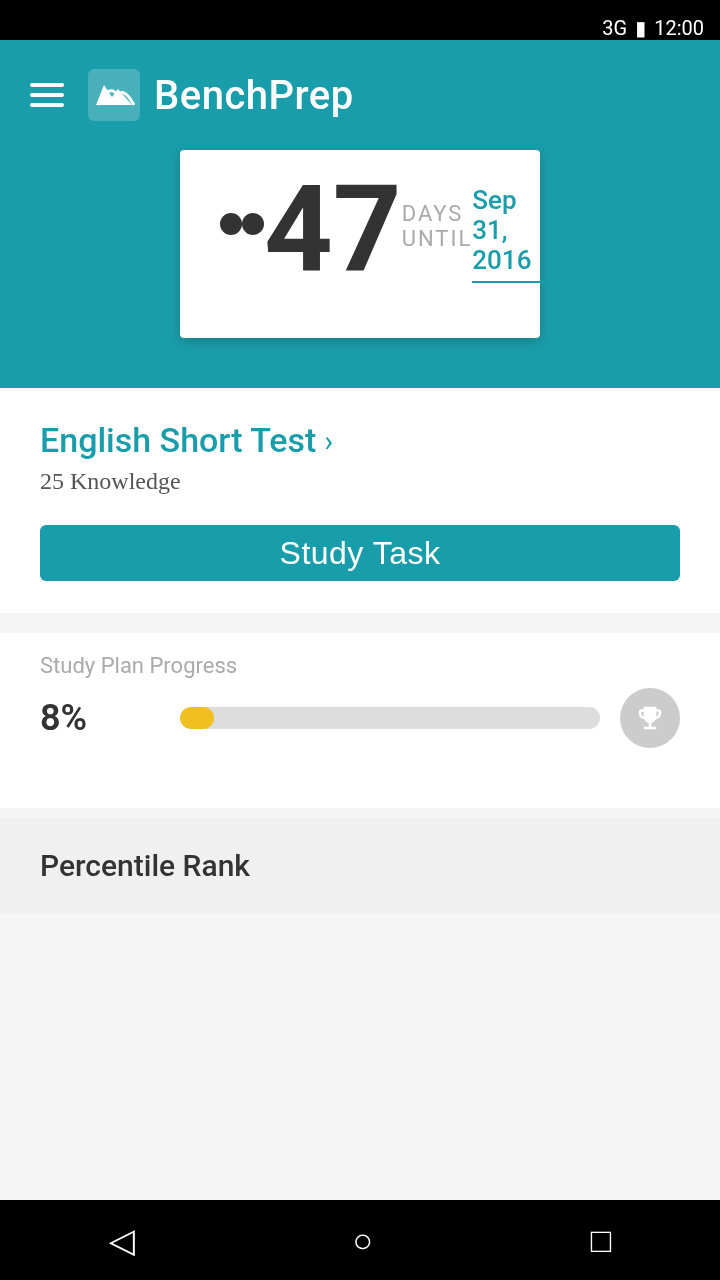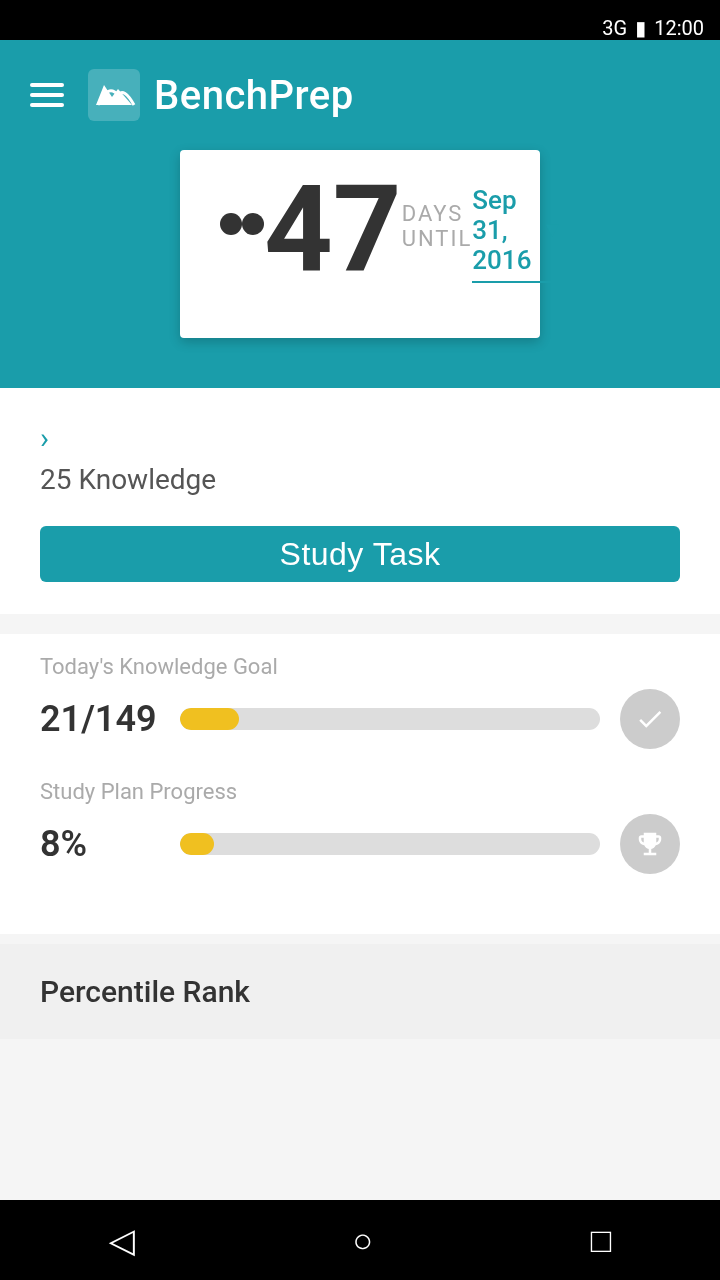--- a/index.html
+++ b/index.html
@@ -146,22 +146,23 @@
       color: #1a9daa;
       font-size: 34px;
       font-weight: 500;
     }
     .chevron-right {
       color: #1a9daa;
       font-size: 30px;
     }
     .knowledge-count {
       color: #555;
-      font-size: 28px;
+      font-size: 24px;
       margin-bottom: 30px;
+      font-family: Liberation Serif, serif;
     }
 
     .study-task-btn {
       width: 100%;
       background: #1a9daa;
       color: #fff;
       border: none;
       border-radius: 6px;
       height: 56px;
       font-size: 32px;
@@ -293,44 +294,29 @@
     <div class="days-until">DAYS UNTIL</div>
     <div class="date-row">
       <span class="date-text">Sep 31, 2016</span>
       <span class="chevron-down">▼</span>
     </div>
   </div>
 </div>
 
 <div class="content-section">
   <div class="test-title-row">
+    <span class="test-title">English Short Test</span>
     <span class="chevron-right">›</span>
   </div>
   <div class="knowledge-count">25 Knowledge</div>
   <button class="study-task-btn">Study Task</button>
 </div>
 
 <div class="stats-section">
 
-  <div class="stat-block">
-    <div class="stat-label">Today's Knowledge Goal</div>
-    <div class="stat-row">
-      <span class="stat-value">21/149</span>
-      <div class="progress-container">
-        <div class="progress-track">
-          <div class="progress-fill" style="width: 14%;"></div>
-        </div>
-      </div>
-      <div class="progress-icon">
-        <svg viewBox="0 0 24 24">
-          <path d="M9 16.17L4.83 12l-1.42 1.41L9 19 21 7l-1.41-1.41z"></path>
-        </svg>
-      </div>
-    </div>
-  </div>
 
   <div class="stat-block">
     <div class="stat-label">Study Plan Progress</div>
     <div class="stat-row">
       <span class="stat-value">8%</span>
       <div class="progress-container">
         <div class="progress-track">
           <div class="progress-fill" style="width: 8%;"></div>
         </div>
       </div>

